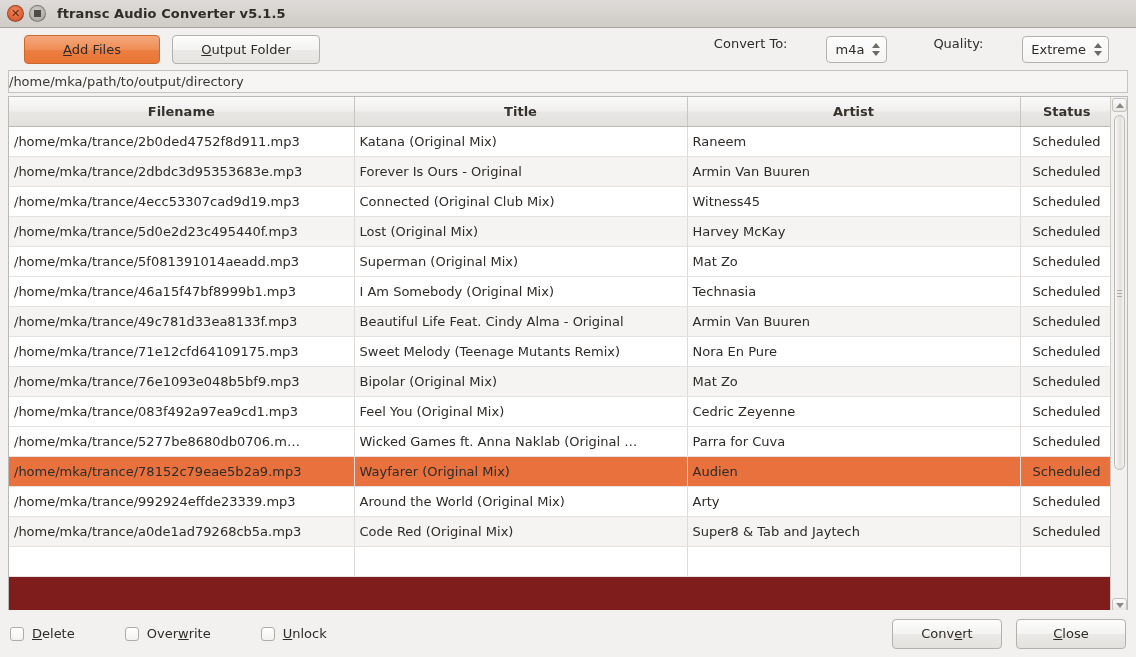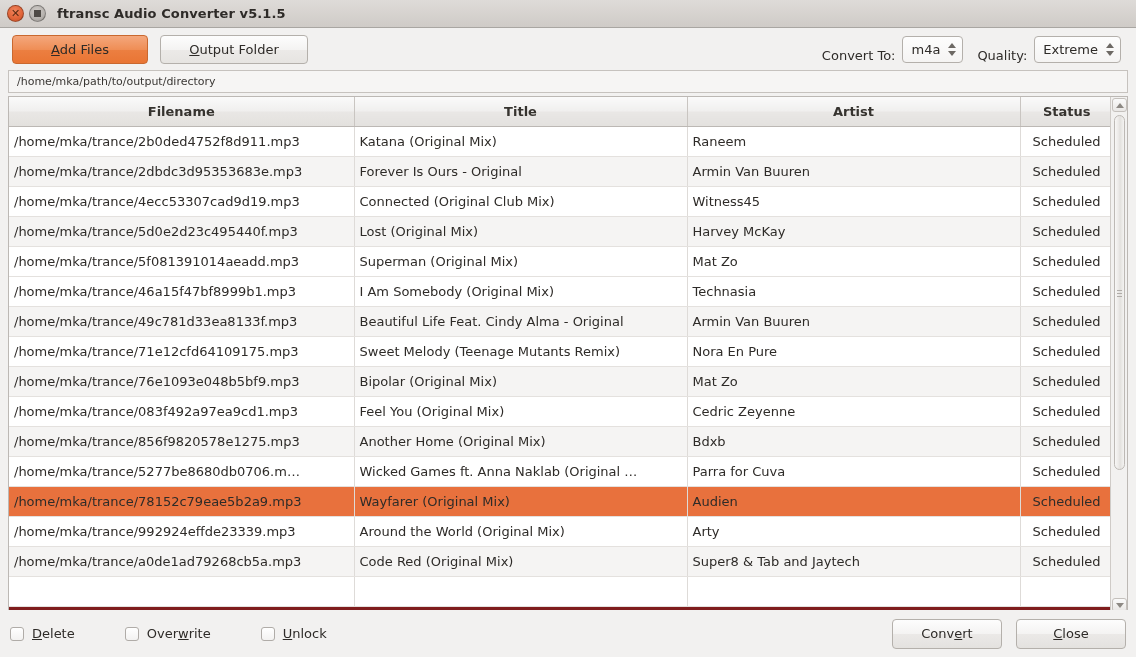--- a/index.html
+++ b/index.html
@@ -49,21 +49,21 @@
     margin-left: 6px;
     letter-spacing: 0.1px;
   }
 
   
   #toolbar {
     height: 42px;
     background: #f2f1f0;
     display: flex;
     align-items: center;
-    padding: 0 12px;
+    padding: 0 24px;
     position: relative;
   }
   .tbtn {
     height: 29px;
     border-radius: 4px;
     border: 1px solid #b4b0ab;
     font-size: 13px;
     color: #2e2b28;
     display: flex; align-items: center; justify-content: center;
     padding: 0 14px;
@@ -76,23 +76,24 @@
     margin-right: 12px;
   }
   #output-folder {
     width: 148px;
     background: linear-gradient(to bottom, #fdfdfd 0%, #f4f3f2 50%, #eceae8 51%, #e6e4e1 100%);
   }
   .u { text-decoration: underline; }
 
   .right-controls {
     margin-left: auto;
-    display: flex; align-items: flex-end;
+    display: flex; align-items: flex-start;
     font-size: 13px; color: #2e2b28;
     padding-right: 3px;
+    gap: 32px;
   }
   .ctl-label { margin-right: 7px; }
   .spinbox {
     height: 27px;
     border: 1px solid #b4b0ab;
     border-radius: 4px;
     background: linear-gradient(to bottom, #fdfdfd 0%, #f5f4f3 100%);
     display: flex; align-items: center;
     padding: 0 5px 0 8px;
     margin-right: 14px;
@@ -112,22 +113,22 @@
   .spin-arrows i.up { border-bottom: 5px solid #6d6964; margin-bottom: 3px; }
   .spin-arrows i.dn { border-top: 5px solid #6d6964; }
 
   
   #path-entry {
     margin: 0 8px 2px 8px;
     height: 23px;
     background: #f6f5f4;
     border: 1px solid #c6c2be;
     display: flex; align-items: center;
-    padding-left: 8px;
-    font-size: 11px;
+    padding-left: 0;
+    font-size: 13px;
     color: #3a3734;
     cursor: text;
   }
 
   
   #table-area {
     margin: 3px 8px 0 8px;
     height: 518px;
     background: #7f1d1d;
     border: 1px solid #bcb8b4;
@@ -377,26 +378,20 @@
             <td class="col-title">Bipolar (Original Mix)</td>
             <td class="col-artist">Mat Zo</td>
             <td class="col-status">Scheduled</td>
           </tr>
           <tr class="row-even">
             <td class="col-filename">/home/mka/trance/083f492a97ea9cd1.mp3</td>
             <td class="col-title">Feel You (Original Mix)</td>
             <td class="col-artist">Cedric Zeyenne</td>
             <td class="col-status">Scheduled</td>
           </tr>
-          <tr class="row-odd">
-            <td class="col-filename">/home/mka/trance/856f9820578e1275.mp3</td>
-            <td class="col-title">Another Home (Original Mix)</td>
-            <td class="col-artist">Bdxb</td>
-            <td class="col-status">Scheduled</td>
-          </tr>
           <tr class="row-even">
             <td class="col-filename">/home/mka/trance/5277be8680db0706.m…</td>
             <td class="col-title">Wicked Games ft. Anna Naklab (Original …</td>
             <td class="col-artist">Parra for Cuva</td>
             <td class="col-status">Scheduled</td>
           </tr>
           <tr class="row-odd selected">
             <td class="col-filename">/home/mka/trance/78152c79eae5b2a9.mp3</td>
             <td class="col-title">Wayfarer (Original Mix)</td>
             <td class="col-artist">Audien</td>

